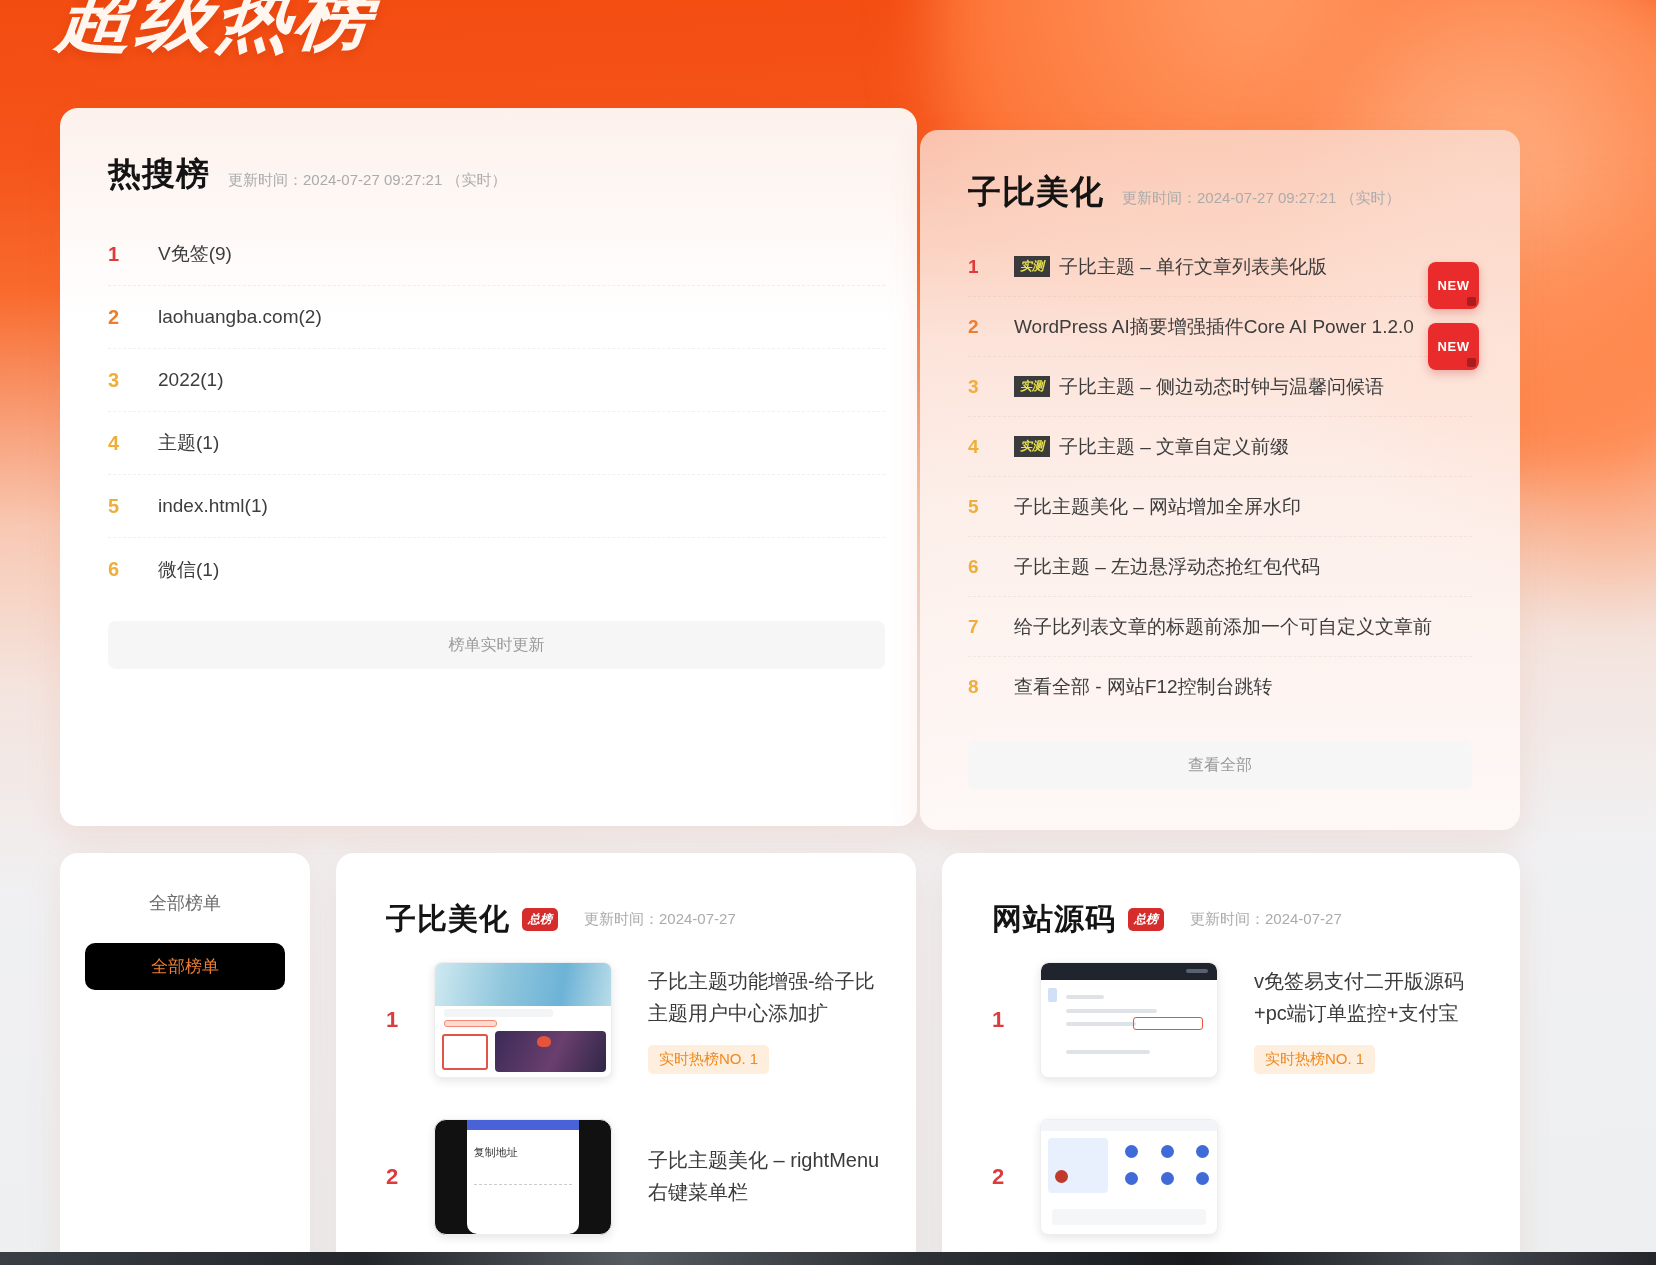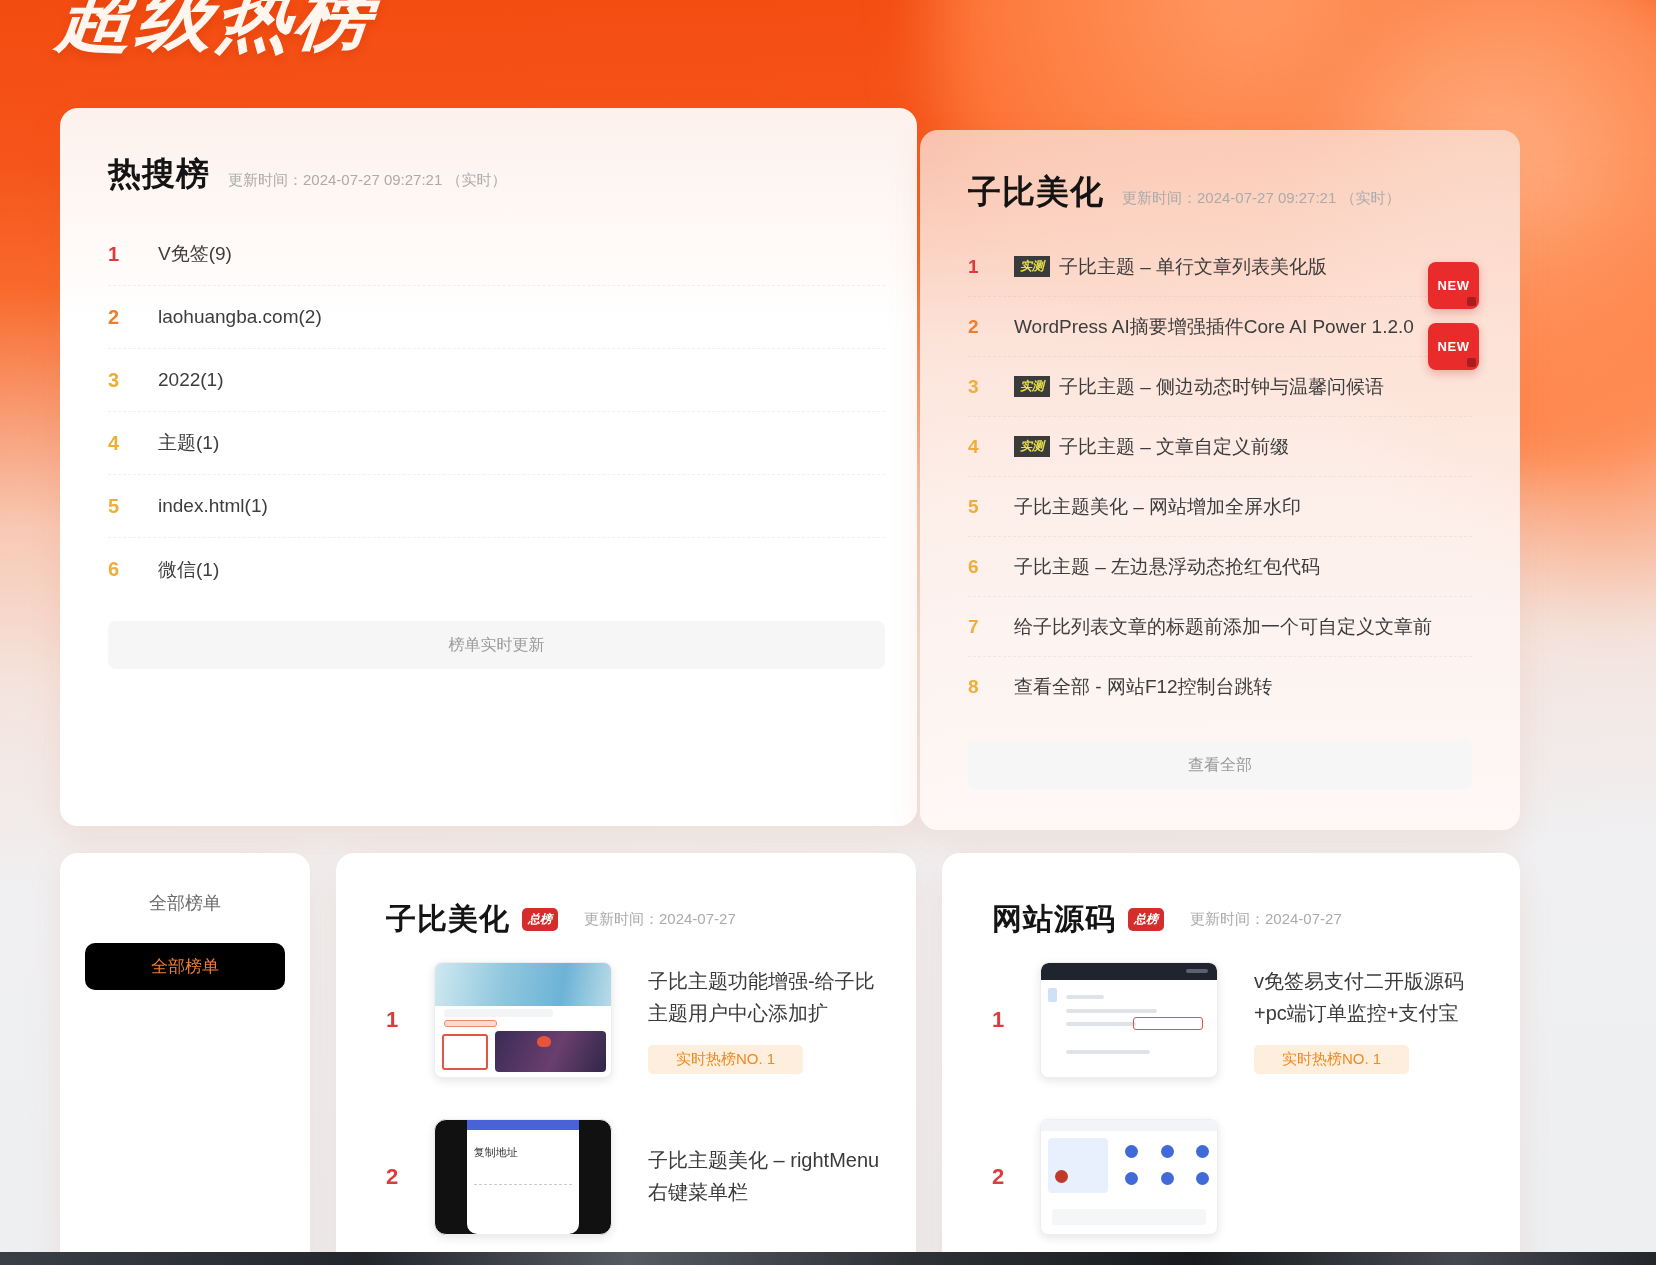--- a/index.html
+++ b/index.html
@@ -108,21 +108,21 @@
 
   .card-item { display:flex; align-items:center; margin-top:22px; }
   .card-item + .card-item { margin-top:41px; }
   .ci-rank { width:48px; font-size:22px; font-weight:700; color:#dd3c3c; }
   .thumb { position:relative; width:178px; height:116px; border-radius:8px; overflow:hidden;
            box-shadow:0 3px 10px rgba(0,0,0,.10); border:1px solid #eee; background:#fff; flex:0 0 auto; }
   .ci-meta { margin-left:36px; width:236px; }
   .ci-title { font-size:20px; color:#3a3a3a; line-height:1.58; }
   .hot-no1 {
     display:inline-block; margin-top:16px; background:#fdeedd; color:#f08a1e;
-    font-size:15px; padding:5px 28px; border-radius:5px;
+    font-size:15px; padding:5px 11px; border-radius:5px;
   }
 
   
   .th-anime .sky { position:absolute; inset:0 0 62% 0; background:linear-gradient(100deg,#cfe9f0,#8fc6dd 40%,#6db3d6 72%,#b9dce8); }
   .th-anime .bar { position:absolute; left:5%; top:40%; width:62%; height:7%; background:#f3f4f6; border-radius:3px; }
   .th-anime .chip { position:absolute; left:5%; top:50%; width:30%; height:6%; background:#ffd9cf; border:1px solid #f08a75; border-radius:3px; }
   .th-anime .box { position:absolute; left:4%; top:62%; width:26%; height:32%; background:#fff; border:2px solid #e05545; border-radius:3px; }
   .th-anime .banner { position:absolute; left:34%; top:60%; right:3%; height:36%;
                       background:linear-gradient(115deg,#3b2b57,#6a3f6e 55%,#2f2747); border-radius:4px; }
   .th-anime .crab { position:absolute; left:58%; top:64%; width:14px; height:11px; background:#e8543a; border-radius:50% 50% 40% 40%; }

